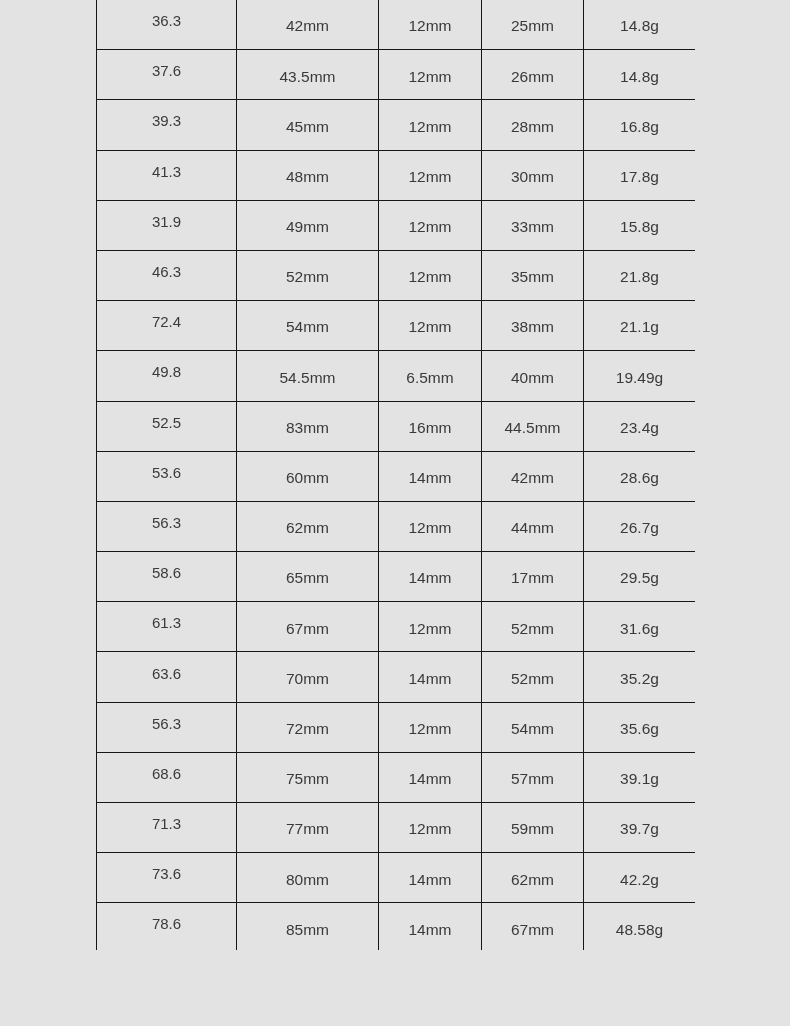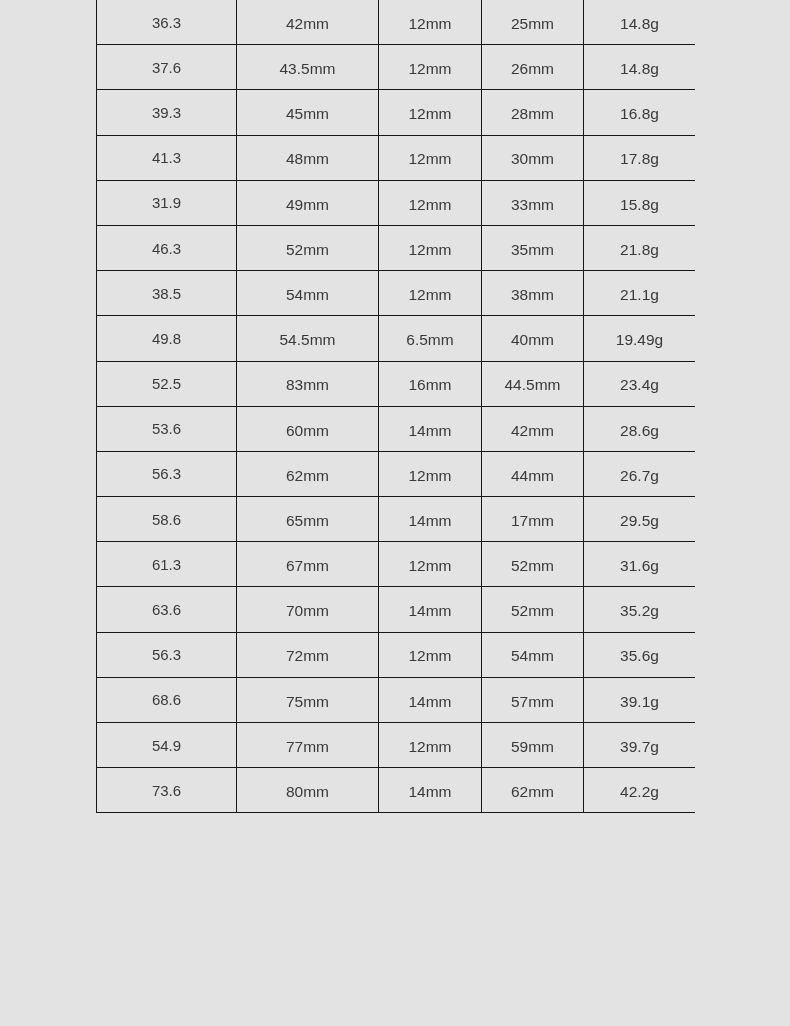--- a/index.html
+++ b/index.html
@@ -54,21 +54,21 @@
     color: #3a3a3a;
     font-size: 15.5px;
     font-family: "Liberation Sans", sans-serif;
     line-height: 1;
     white-space: nowrap;
   }
 
   
   table.spec-table td.col-size {
     font-size: 15px;
-    padding-bottom: 0;
+    padding-bottom: 8px;
   }
   table.spec-table td.col-meas {
     font-size: 15.5px;
     padding-top: 3px;
   }
 </style>
 </head>
 <body>
 
 <div id="page">
@@ -118,21 +118,21 @@
             <td class="col-meas">15.8g</td>
           </tr>
           <tr>
             <td class="col-size">46.3</td>
             <td class="col-meas">52mm</td>
             <td class="col-meas">12mm</td>
             <td class="col-meas">35mm</td>
             <td class="col-meas">21.8g</td>
           </tr>
           <tr>
-            <td class="col-size">38.5</td>
+            <td class="col-size">72.4</td>
             <td class="col-meas">54mm</td>
             <td class="col-meas">12mm</td>
             <td class="col-meas">38mm</td>
             <td class="col-meas">21.1g</td>
           </tr>
           <tr>
             <td class="col-size">49.8</td>
             <td class="col-meas">54.5mm</td>
             <td class="col-meas">6.5mm</td>
             <td class="col-meas">40mm</td>
@@ -188,29 +188,36 @@
             <td class="col-meas">35.6g</td>
           </tr>
           <tr>
             <td class="col-size">68.6</td>
             <td class="col-meas">75mm</td>
             <td class="col-meas">14mm</td>
             <td class="col-meas">57mm</td>
             <td class="col-meas">39.1g</td>
           </tr>
           <tr>
-            <td class="col-size">54.9</td>
+            <td class="col-size">71.3</td>
             <td class="col-meas">77mm</td>
             <td class="col-meas">12mm</td>
             <td class="col-meas">59mm</td>
             <td class="col-meas">39.7g</td>
           </tr>
           <tr>
             <td class="col-size">73.6</td>
             <td class="col-meas">80mm</td>
             <td class="col-meas">14mm</td>
             <td class="col-meas">62mm</td>
             <td class="col-meas">42.2g</td>
+          </tr>
+          <tr>
+            <td class="col-size">78.6</td>
+            <td class="col-meas">85mm</td>
+            <td class="col-meas">14mm</td>
+            <td class="col-meas">67mm</td>
+            <td class="col-meas">48.58g</td>
           </tr>
         </tbody>
     </table>
   </div>
 </div>
 
 </body></html>

